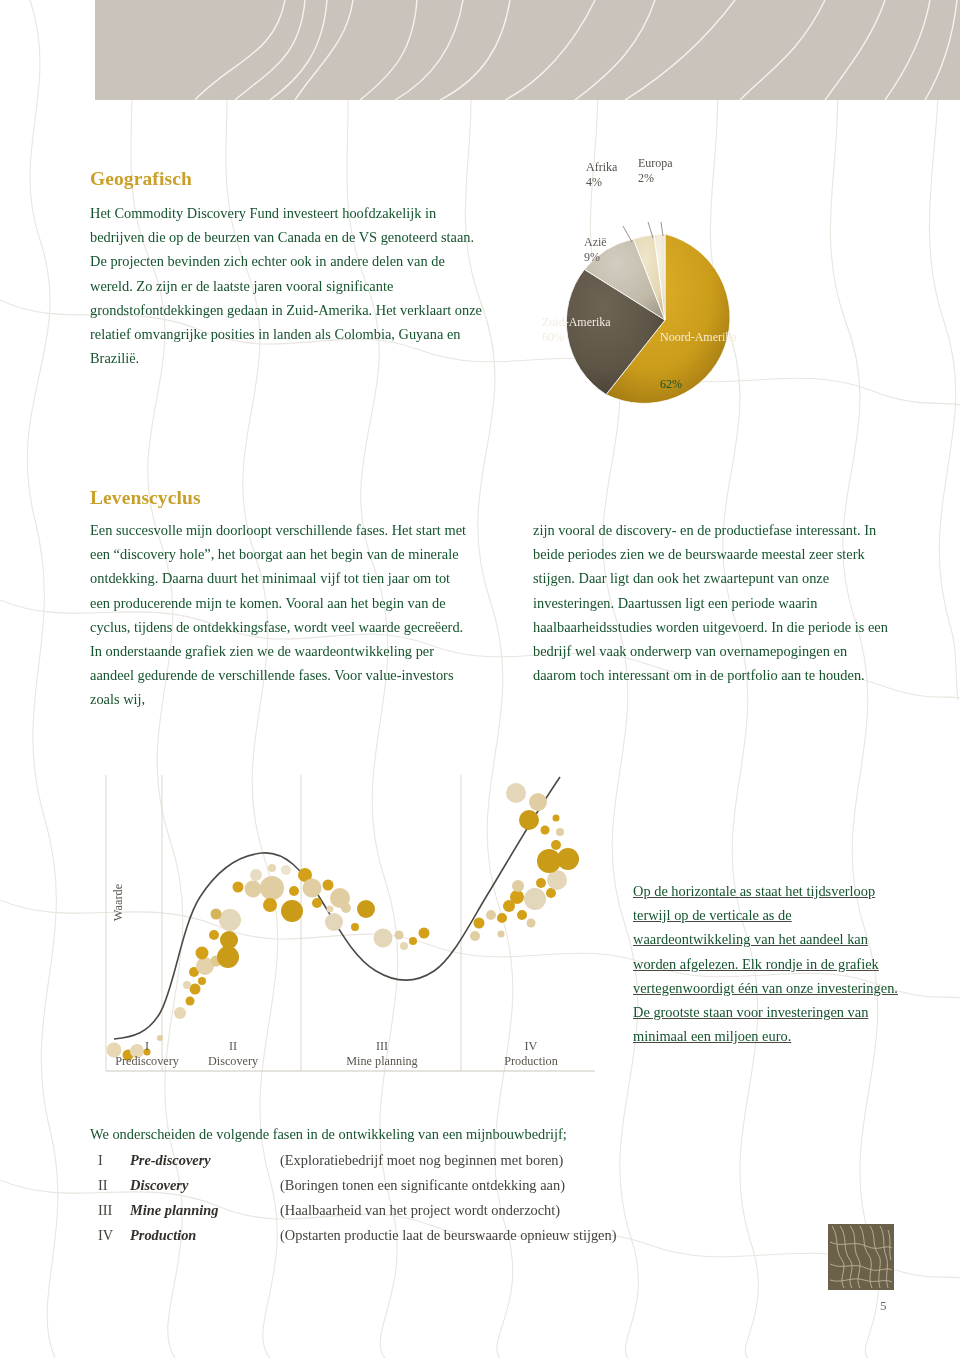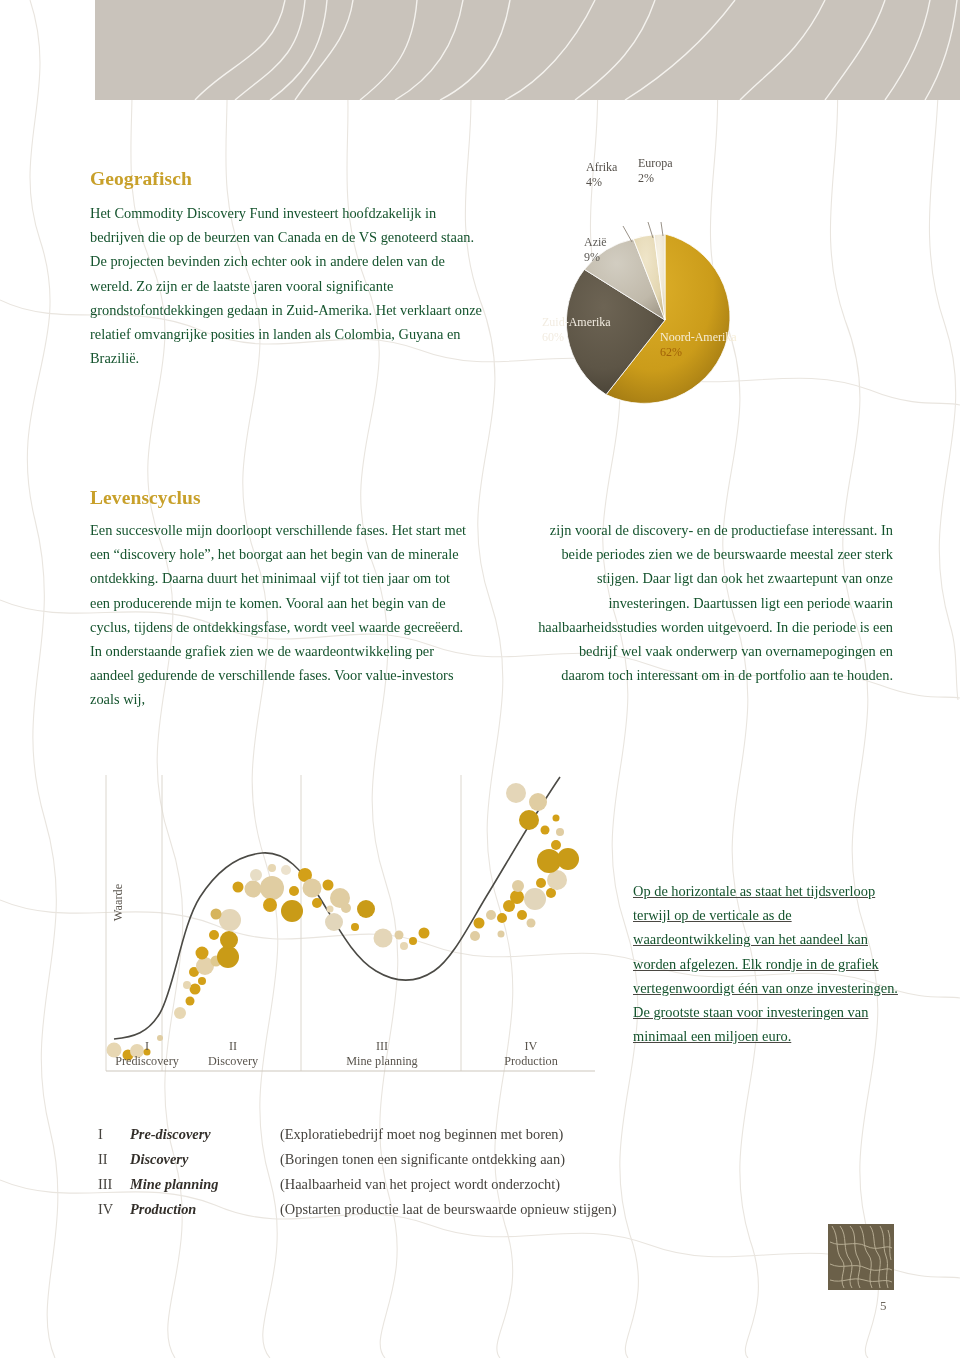--- a/index.html
+++ b/index.html
@@ -26,21 +26,21 @@
 
   
   #geo-block{position:absolute;left:90px;top:168px;width:395px;font-family:Liberation Serif, serif;}
   #geo-title{margin:0 0 11px 0;}
   #geo-para{margin:0;}
 
   #pie-wrap{position:absolute;left:520px;top:150px;width:360px;height:290px;}
 
   #lc-title{position:absolute;left:90px;top:487px;text-align:right;}
   #lc-col1{position:absolute;left:90px;top:518px;width:380px;}
-  #lc-col2{position:absolute;left:533px;top:518px;width:360px;text-align:right;}
+  #lc-col2{position:absolute;left:533px;top:518px;width:360px;}
   #lc-col1 p,#lc-col2 p{margin:0;}
 
   #chart-wrap{position:absolute;left:90px;top:775px;width:520px;height:310px;}
   #side-note{position:absolute;left:633px;top:879px;width:275px;text-decoration:underline;}
   #side-note p{margin:0;}
 
   #phases{position:absolute;left:90px;top:1122px;width:620px;}
   #phases-intro{margin:0 0 2px 0;}
   table.phase-table{border-collapse:collapse;margin-left:8px;}
   table.phase-table td{padding:1px 0;font-size:14.4px;line-height:23px;vertical-align:baseline;}
@@ -58,21 +58,21 @@
   }
 
   
   .pie-label{position:absolute;font-size:12px;line-height:15px;text-align:left;white-space:nowrap;}
   .pie-label .pct{display:block;}
   .lbl-afrika{left:586px;top:160px;width:54px;color:#55504a;}
   .lbl-europa{left:638px;top:156px;width:56px;color:#55504a;}
   .lbl-azie{left:584px;top:235px;width:46px;color:#5d5a55;}
   .lbl-zuid{left:542px;top:315px;width:118px;color:#f2ece1;}
   .lbl-noord{left:660px;top:330px;width:122px;color:#f6edd6;}
-  .lbl-noord .pct{color:#a16207;}
+  .lbl-noord .pct{color:#14532d;margin-top:32px;}
 
   
   .axis-cap{position:absolute;text-align:center;font-size:12.2px;line-height:15px;color:#5a554e;}
   .axis-cap .rn{display:block;}
   #y-axis-label{
     position:absolute;left:-12px;top:120px;width:80px;
     transform:rotate(-90deg);transform-origin:center center;
     font-size:12.4px;color:#5a554e;text-align:center;
   }
 </style>
@@ -323,20 +323,21 @@
       <span class="rn">IV</span>
       <span>Production</span>
     </div>
   </div>
 
   <div id="side-note">
     <p class="body-txt">Op de horizontale as staat het tijdsverloop terwijl op de verticale as de waardeontwikkeling van het aandeel kan worden afgelezen. Elk rondje in de grafiek vertegenwoordigt één van onze investeringen. De grootste staan voor investeringen van minimaal een miljoen euro.</p>
   </div>
 
   <div id="phases">
+    <p id="phases-intro" class="body-txt">We onderscheiden de volgende fasen in de ontwikkeling van een mijnbouwbedrijf;</p>
     <table class="phase-table">
       <tbody>
         <tr>
           <td class="ph-num">I</td>
           <td class="ph-name">Pre-discovery</td>
           <td class="ph-desc">(Exploratiebedrijf moet nog beginnen met boren)</td>
         </tr>
         <tr>
           <td class="ph-num">II</td>
           <td class="ph-name">Discovery</td>

